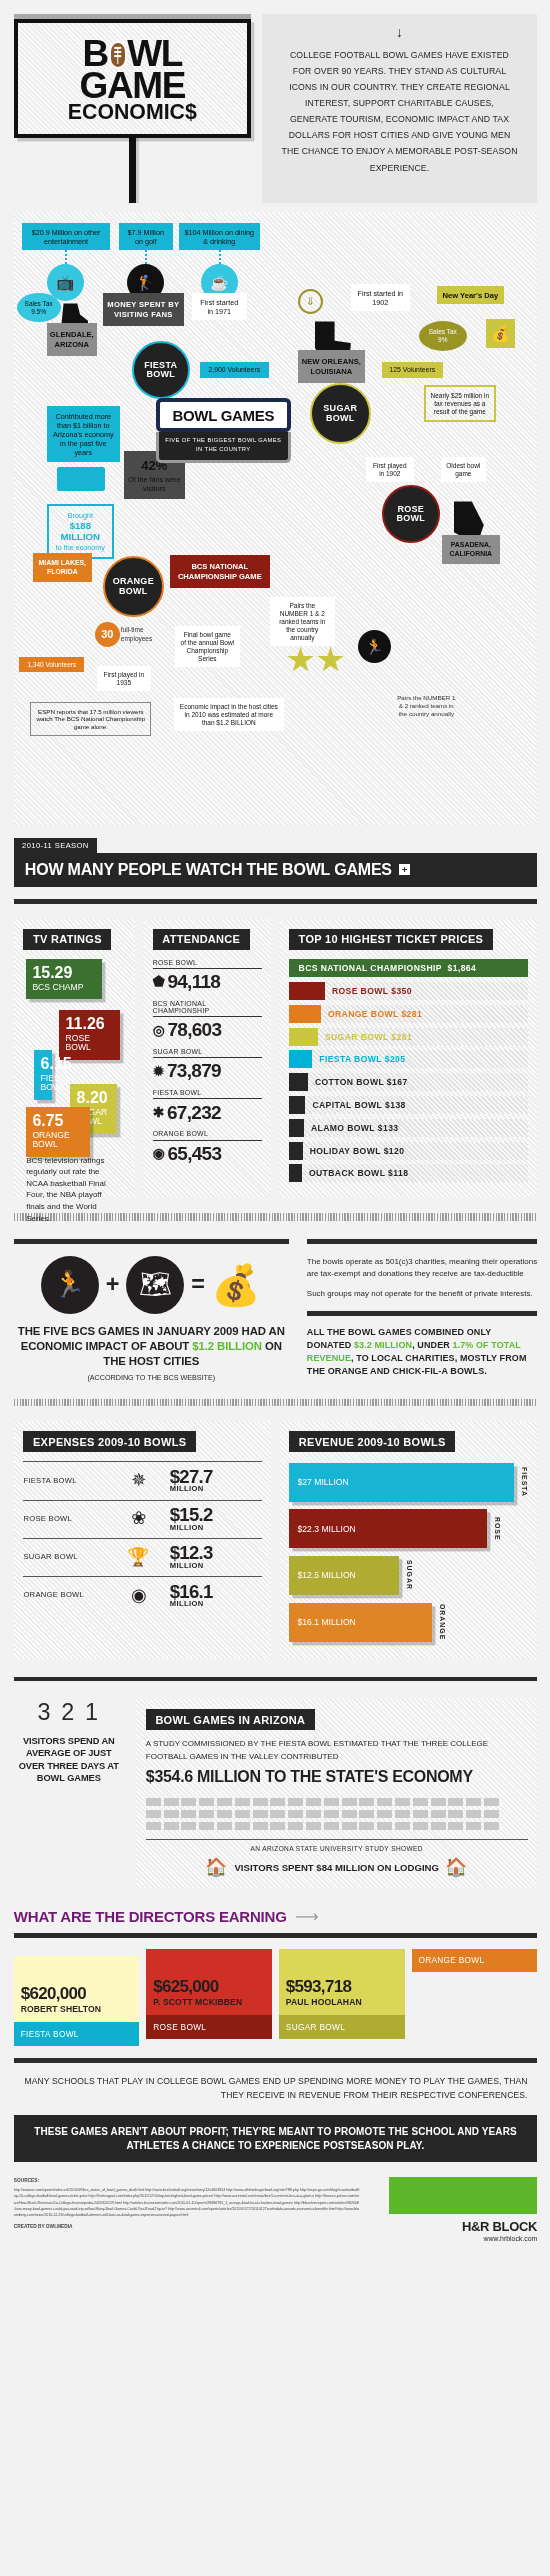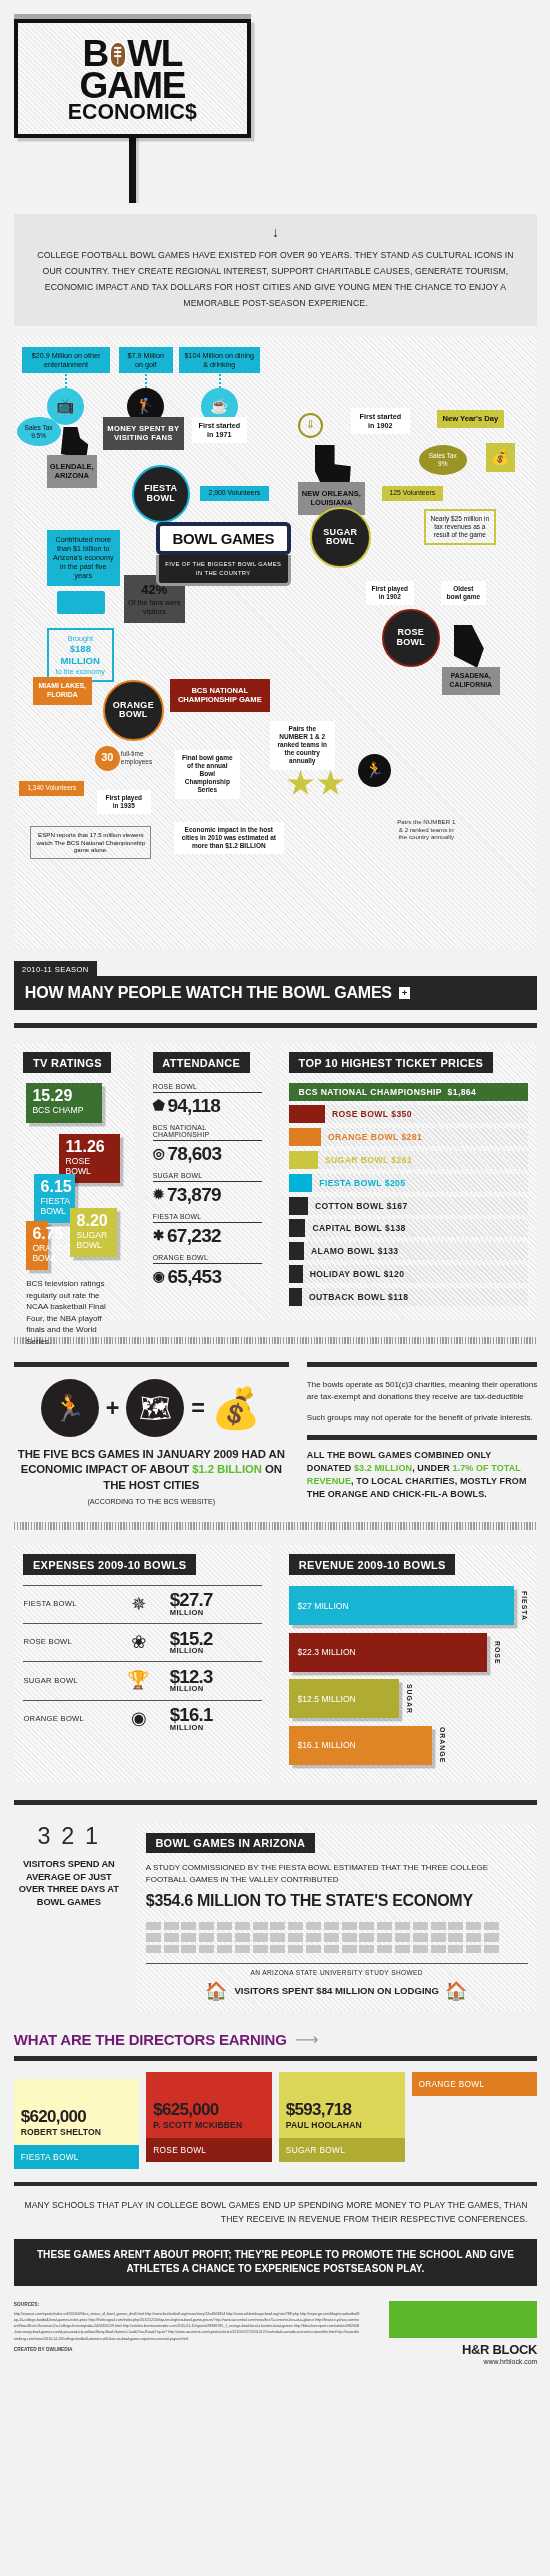--- a/index.html
+++ b/index.html
@@ -20,21 +20,21 @@
     height:7.6px;
     background-image:repeating-linear-gradient(90deg,#9b9b9b 0 1.4px, transparent 1.4px 2.8px);
   }
   .blk-hdr {
     display:inline-block; background:#262626; color:#fff;
     font-weight:bold; letter-spacing:0.3px;
     padding:4.8px 9.6px 4.1px; font-size:11px; text-transform:uppercase;
   }
 
   
-  .header { display:flex; padding:13.8px 13.8px 0 13.8px; gap:11px;flex-direction:column; }
+  .header { display:flex; padding:13.8px 13.8px 0 13.8px; gap:11px; }
   .logo-sign { width:237px; position:relative; }
   .sign-board {
     position:relative; border:4.8px solid #111; background:#ededed;
     background-image:repeating-linear-gradient(45deg, rgba(255,255,255,.85) 0 1.4px, rgba(0,0,0,0) 1.4px 3.4px);
     padding:15px 6.9px 12.4px; text-align:center;
     box-shadow:3.4px 3.4px 0 rgba(0,0,0,.18);
   }
   .sign-top { height:4.8px; background:#a9a9a9; margin:0 0 0 0; }
   .sign-word {
     font-weight:bold; line-height:.88; letter-spacing:-1.4px;
@@ -61,25 +61,25 @@
   
   .diagram-wrap { margin:9.6px 13.8px 0; position:relative; height:613px; }
   .diagram { position:absolute; inset:0; }
   .node { position:absolute; font-size:7.2px; line-height:1.25; }
   .cyan { background:#18b4d4; }
   .cyan-l { background:#35c6e0; }
   .olive { background:#cbc63f; }
   .olive-d { background:#9a9425; }
   .orange { background:#e07d20; }
   .dark { background:#4a4a4a; color:#fff; }
-  .gray { background:#8d8d8d; color:#fff;margin-top:8px; }
+  .gray { background:#8d8d8d; color:#fff; }
   .lbl {
     padding:4.1px 5.5px; text-align:center; color:#111;
   }
-  .lbl.white { background:#fff;font-weight:bold; }
+  .lbl.white { background:#fff; }
   .lbl.dk { background:#4a4a4a; color:#fff; font-weight:bold; font-size:7.6px; letter-spacing:0.3px; }
   .chip-round { border-radius:50%; }
   .circle-ic {
     border-radius:50%; display:flex; align-items:center; justify-content:center;
     color:#fff; font-size:15px;
   }
   .bowl-circle {
     border-radius:50%; background:#222; color:#fff; font-weight:bold;
     display:flex; align-items:center; justify-content:center; text-align:center;
     font-size:11px; line-height:1.05; letter-spacing:0.3px;
@@ -342,29 +342,29 @@
       <div class="blk-hdr">TV RATINGS</div>
       <div class="tv-stack">
         <div class="tv-card" id="tvc0" style="left: 2.8px; top: 0px; width: 76px; background: rgb(60, 112, 48);">
           <div class="v">15.29</div>
           <div class="n">BCS CHAMP</div>
         </div>
         <div class="tv-card" id="tvc1" style="left: 36px; top: 51px; width: 61px; background: rgb(140, 29, 19);">
           <div class="v">11.26</div>
           <div class="n">ROSE BOWL</div>
         </div>
-        <div class="tv-card" id="tvc2" style="left: 11px; top: 91px; width: 41px; background: rgb(24, 180, 212);">
+        <div class="tv-card" id="tvc2" style="left: 11px; top: 91px; width: 18px; background: rgb(24, 180, 212);">
           <div class="v">6.15</div>
           <div class="n">FIESTA BOWL</div>
         </div>
         <div class="tv-card" id="tvc3" style="left: 47px; top: 125px; width: 47px; background: rgb(203, 198, 63);">
           <div class="v">8.20</div>
           <div class="n">SUGAR BOWL</div>
         </div>
-        <div class="tv-card" id="tvc4" style="left: 2.8px; top: 138px; width: 22px; background: rgb(224, 125, 32);">
+        <div class="tv-card" id="tvc4" style="left: 2.8px; top: 148px; width: 64px; background: rgb(224, 125, 32);">
           <div class="v">6.75</div>
           <div class="n">ORANGE BOWL</div>
         </div>
         <div class="tv-note" style="position:absolute;left:2.8px;top:190px;width:96px;">BCS television ratings regularly out rate the NCAA basketball Final Four, the NBA playoff finals and the World Series.</div>
       </div>
     </div>
 
     <div class="panel att hatch">
       <div class="blk-hdr">ATTENDANCE</div>
       <div style="margin-top:9.6px;">
@@ -597,21 +597,21 @@
       </div>
       <div class="dir-bot" id="db2" style="background: rgb(176, 172, 51);">SUGAR BOWL</div>
     </div>
     <div class="dir-card">
       <div class="dir-bot" id="db3" style="background: rgb(224, 125, 32);">ORANGE BOWL</div>
     </div>
   </div>
 
   <div class="rule-thick" style="margin:12.4px 13.8px 0;"></div>
   <div class="note-mid">MANY SCHOOLS THAT PLAY IN COLLEGE BOWL GAMES END UP SPENDING MORE MONEY TO PLAY THE GAMES, THAN THEY RECEIVE IN REVENUE FROM THEIR RESPECTIVE CONFERENCES.</div>
-  <div class="final">THESE GAMES AREN'T ABOUT PROFIT; THEY'RE PEOPLE TO PROMOTE THE SCHOOL AND GIVE ATHLETES A CHANCE TO EXPERIENCE POSTSEASON PLAY.</div>
+  <div class="final">THESE GAMES AREN'T ABOUT PROFIT; THEY'RE MEANT TO PROMOTE THE SCHOOL AND YEARS ATHLETES A CHANCE TO EXPERIENCE POSTSEASON PLAY.</div>
 
   <div class="footer">
     <div class="srcs">
       <div class="h">SOURCES:</div>
       <div>http://www.ai.com/sports/index.ssf/2010/09/bcs_status_of_bowl_games_draft.html  http://www.bcsfootball.org/news/story/12n4603654  http://www.athleteleagerbowl.org/site/788.php  http://espn.go.com/blog/ncaafootball/top-10-college-football-bowl-games-ticket-price  http://thebcsgoal.com/index.php/2011/12/10/top-ten-highest-bowl-game-prices/  http://www.azcentral.com/news/bcs/5-contents-bcs-at-a-glance  http://finance.yahoo.com/news/How-Much-Revenue-Do-College-Investopedia-2420320129.html  http://articles.businessinsider.com/2011-01-10/sports/28986765_1_orange-bowl-local-charities-bowl-games  http://bleacherreport.com/articles/982008-how-many-bowl-games-could-you-road-trip-willow-Many-Bowl-Games-Could-You-Road-Trip-to?  http://www.azcentral.com/sports/articles/2011/01/27/20110127scottsdale-awards-economics-benefits.html  http://www.bloomberg.com/news/2010-12-23/college-football-winners-still-lose-as-bowl-game-expenses-exceed-payout.html</div>
       <div class="credit">CREATED BY OWLMEDIA</div>
     </div>
     <div class="brand">
       <div class="brand-green"></div>
       <div class="brand-txt">H&amp;R BLOCK</div>

